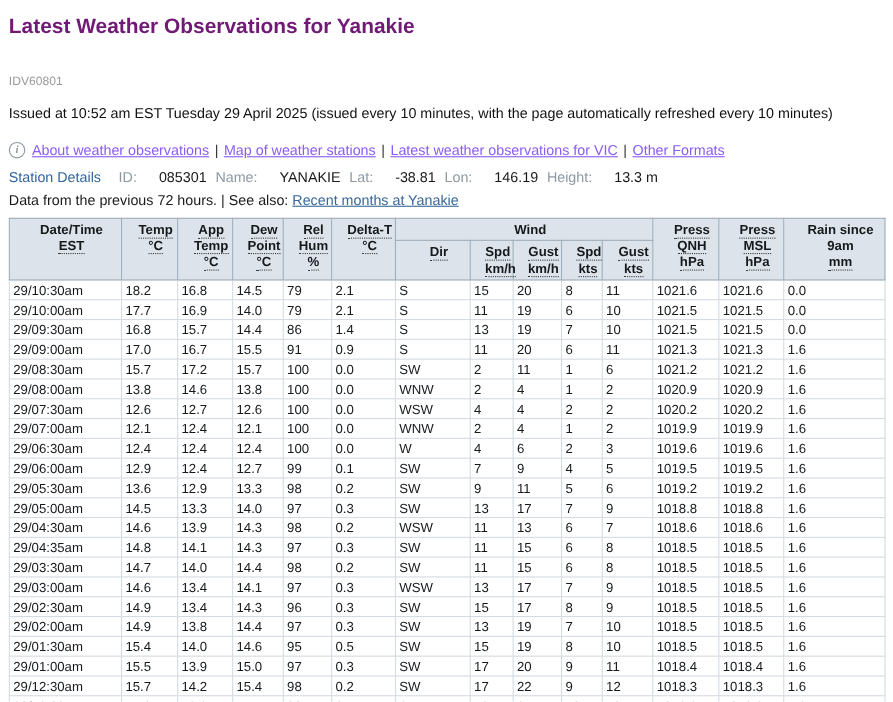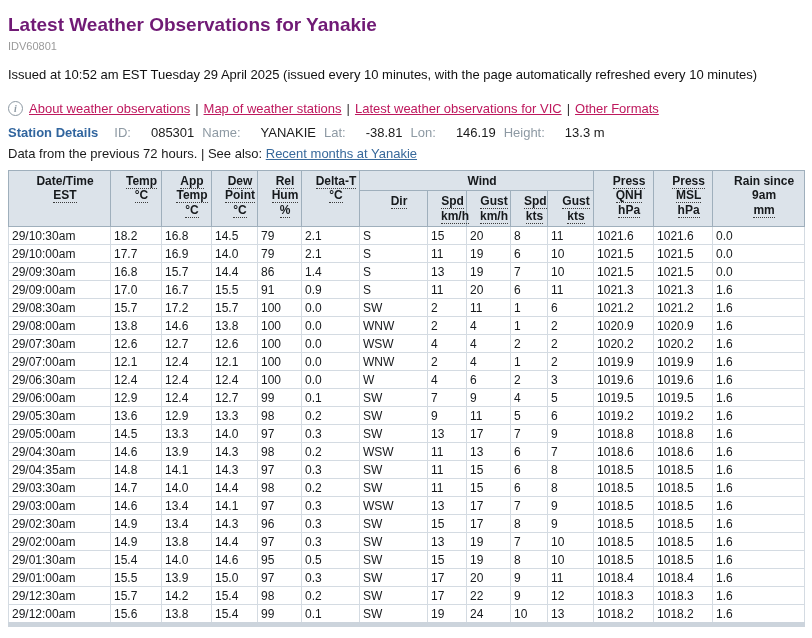--- a/index.html
+++ b/index.html
@@ -7,35 +7,35 @@
     width: 812px; height: 638px; overflow: hidden;
     font-family: "Liberation Sans", sans-serif;
     color: #1a1a1a;
   }
   .page { padding: 0 8px; }
 
   h1.page-title {
     font-size: 19px; font-weight: bold; color: #701a75;
     margin: 14px 0 0 0; line-height: 1.2;
   }
-  .idv-code { font-size: 11px; color: #9a9a9a; margin-top: 3px; }
+  .idv-code { font-size: 11px; color: #9a9a9a; margin-top: 31px; }
   .issued-line { font-size: 13px; color: #111; margin-top: 15px; }
 
   .links-row { font-size: 13px; margin-top: 19px; display: flex; align-items: center; }
-  .links-row a { color: #be185d; text-decoration: underline; cursor: pointer; }
+  .links-row a { color: #8b5cf6; text-decoration: underline; cursor: pointer; }
   .links-row .sep { color: #333; margin: 0 5px; }
   .info-icon {
     display: inline-block; width: 13px; height: 13px; margin-right: 6px;
     border: 1px solid #8d99a3; border-radius: 50%;
     color: #8d99a3; font: italic bold 10px/13px "Liberation Serif", serif;
     text-align: center; flex: 0 0 auto;
   }
 
   .station-row { font-size: 13px; margin-top: 9px; }
-  .station-label { color: #31659e; font-weight: bold; margin-right: 8px; text-align: right; }
+  .station-label { color: #31659e; font-weight: normal; margin-right: 8px; text-align: right; }
   .field-label { color: #8d99a3; margin-left: 8px; }
   .field-value { color: #1a1a1a; margin-left: 20px; }
 
   .datanote-row { font-size: 13px; margin-top: 6px; }
   .datanote-row a { color: #38699b; text-decoration: underline; cursor: pointer; }
 
   table.obs-table {
     border-collapse: collapse; table-layout: fixed;
     width: 796px; margin-top: 9px;
     border: 1px solid #aab6c1;

